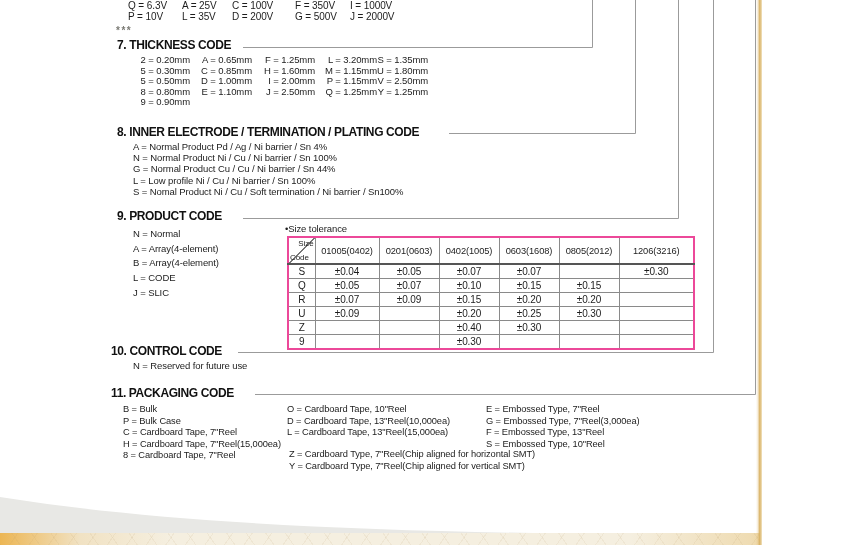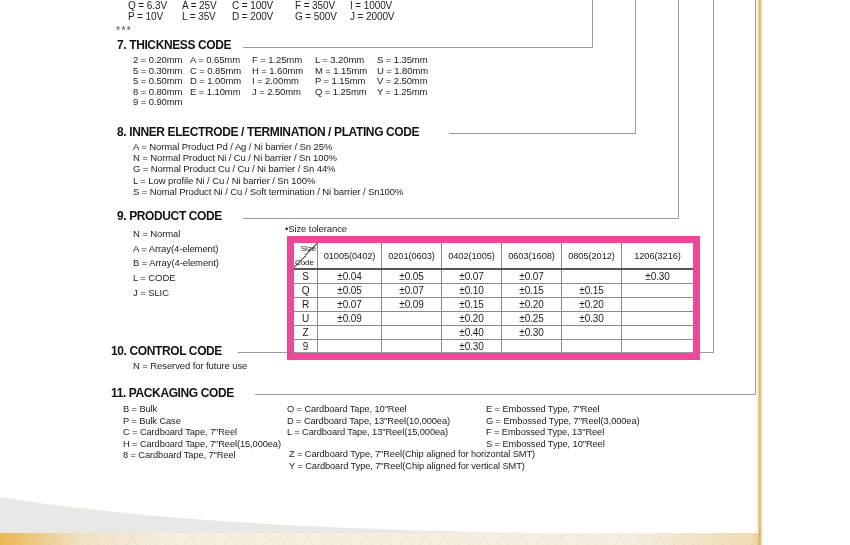--- a/index.html
+++ b/index.html
@@ -20,38 +20,38 @@
   .sec-title{font-weight:bold;font-size:12.5px;letter-spacing:-0.4px;color:#111;white-space:nowrap;
              transform:scaleX(0.96);transform-origin:left top;}
   .t7{left:117px;top:38px;}
   .t8{left:117px;top:125px;}
   .t9{left:117px;top:209px;}
   .t10{left:111px;top:344px;}
   .t11{left:111px;top:386px;}
 
   .small-list{font-size:9.5px;white-space:nowrap;}
   .thickness-block{left:133px;top:55px;display:flex;line-height:10.6px;}
-  .thickness-block .tcol{flex:0 0 auto;}
+  .thickness-block .tcol{flex:0 0 auto;text-align:right;}
   .tcol-0{width:57px;} .tcol-1{width:62px;} .tcol-2{width:63px;} .tcol-3{width:62px;}
 
   .electrode-list{left:133px;top:141px;line-height:11.2px;}
   .product-list{left:133px;top:227px;line-height:14.7px;}
   .control-list{left:133px;top:360px;line-height:11px;}
 
   .pack-col1{left:123px;top:404px;line-height:11.5px;font-size:9.3px;}
   .pack-col2{left:287px;top:404px;line-height:11.5px;font-size:9.3px;}
   .pack-col2b{left:289px;top:449px;line-height:11.8px;font-size:9.3px;}
   .pack-col3{left:486px;top:404px;line-height:11.5px;font-size:9.3px;}
 
   .size-caption{left:285px;top:223px;font-size:9.5px;}
 
   table.tol{border-collapse:collapse;table-layout:fixed;position:absolute;left:287px;top:236px;
             width:406px;font-size:9.3px;}
   table.tol th,table.tol td{border:1px solid #8a8a8a;padding:0;text-align:center;overflow:hidden;white-space:nowrap;}
-  table.tol{border:7px solid #ec4899;}
+  table.tol{border:2px solid #ec4899;}
   table.tol thead th{height:25px;font-weight:normal;font-size:9.3px;border-bottom:2px solid #555;}
   table.tol tbody td{height:13px;font-size:10px;line-height:13px;}
   td.codecell{font-size:9.5px;}
   th.corner{position:relative;}
   th.corner::after{content:"";position:absolute;inset:0;
     background:linear-gradient(to bottom right,transparent calc(50% - 0.7px),#777 calc(50% - 0.7px),#777 calc(50% + 0.7px),transparent calc(50% + 0.7px));}
   .c-top{position:absolute;top:1px;right:1px;font-size:8px;line-height:9px;z-index:1;}
   .c-bot{position:absolute;bottom:1px;left:1px;font-size:8px;line-height:9px;z-index:1;}
 
   .footer-band{left:0;bottom:0;width:850px;height:12px;
@@ -127,21 +127,21 @@
     <div class="tcol">
       <div>S = 1.35mm</div>
       <div>U = 1.80mm</div>
       <div>V = 2.50mm</div>
       <div>Y = 1.25mm</div>
     </div>
   </div>
 
   <div class="abs sec-title t8">8. INNER ELECTRODE / TERMINATION / PLATING CODE</div>
   <div class="abs small-list electrode-list">
-    <div>A = Normal Product Pd / Ag / Ni barrier / Sn 25%</div>
+    <div>A = Normal Product Pd / Ag / Ni barrier / Sn 4%</div>
     <div>N = Normal Product Ni / Cu / Ni barrier / Sn 100%</div>
     <div>G = Normal Product Cu / Cu / Ni barrier / Sn 44%</div>
     <div>L = Low profile Ni / Cu / Ni barrier / Sn 100%</div>
     <div>S = Nomal Product Ni / Cu / Soft termination / Ni barrier / Sn100%</div>
   </div>
 
   <div class="abs sec-title t9">9. PRODUCT CODE</div>
   <div class="abs small-list product-list">
     <div>N = Normal</div>
     <div>A = Array(4-element)</div>

